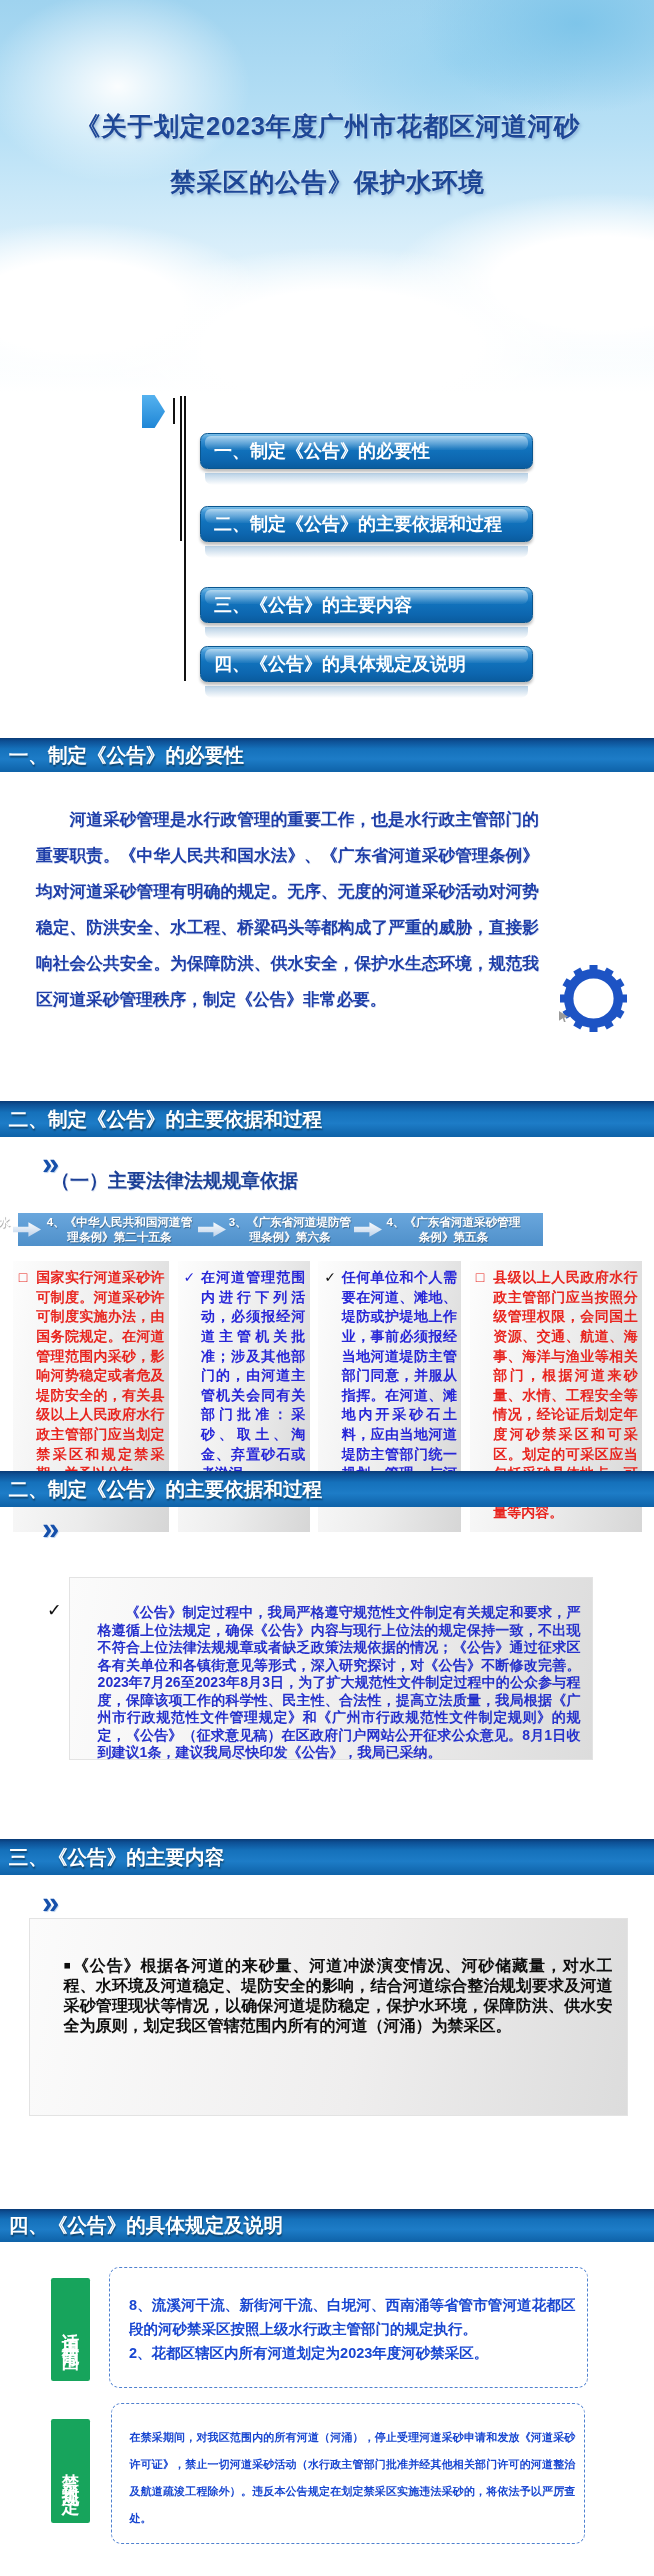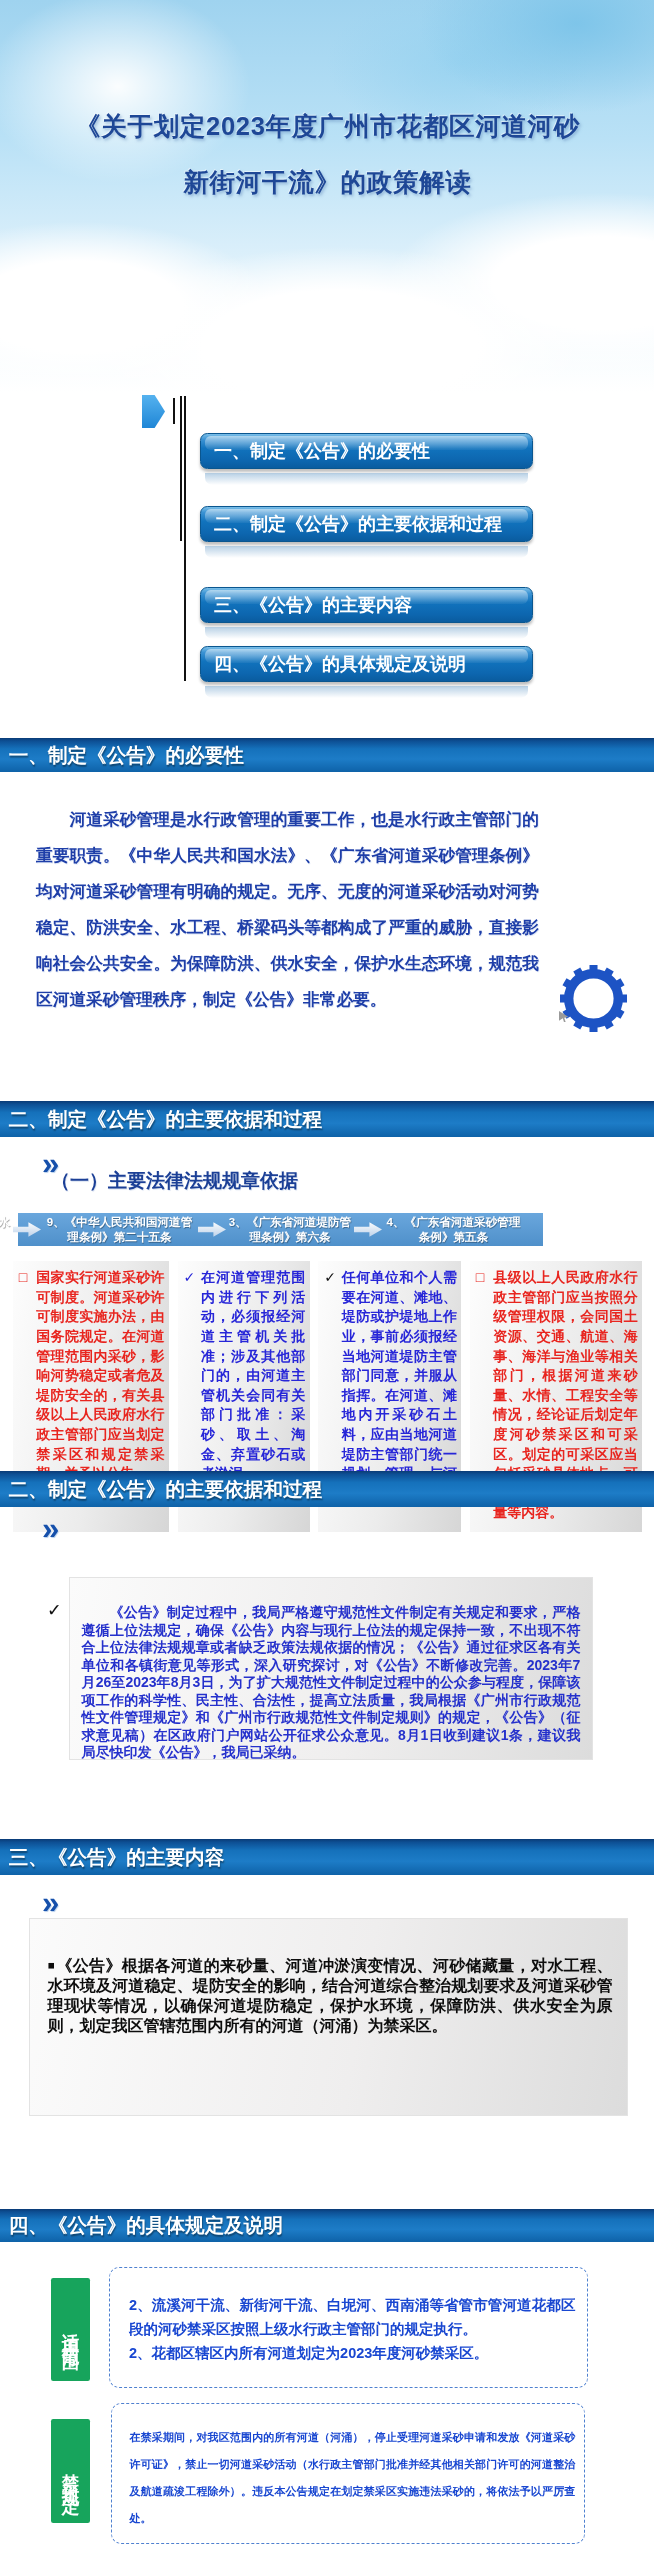--- a/index.html
+++ b/index.html
@@ -72,20 +72,21 @@
     text-shadow:0.7px 0.7px 0.7px rgba(180,205,235,.9);
   }
   .sub-title{
     position:absolute;font-size:19px;font-weight:800;color:#1b3f96;white-space:nowrap;
     text-shadow:0.7px 0.7px 0.7px rgba(190,205,230,.6);
   }
   .gray-box{
     position:absolute;
     background:linear-gradient(100deg,#fbfbfb 0%,#efeeee 55%,#dcdcdc 100%);
     border:0.7px solid #e3e3e3;
+    padding-left:16px;
   }
 
   
   .s1-body{
     position:absolute;left:36px;top:802px;width:503px;
     font-size:16.7px;font-weight:800;color:#1e3ea8;line-height:36px;
     text-align:justify;text-indent:2em;
     text-shadow:0.7px 0.7px 0 rgba(200,215,240,.55);
   }
   .gear{position:absolute;left:560px;top:965px;}
@@ -161,21 +162,21 @@
   .box1-inner{padding:25px 11.6px 0 19px;}
   .box2-inner{padding:20.4px 8.7px 0 17.5px;font-size:11px;line-height:27px;}
 </style>
 </head>
 <body>
 
 <div class="page">
 
   <div class="slide-title">
     <div class="main-title" style="top:109px">《关于划定2023年度广州市花都区河道河砂</div>
-    <div class="main-title" style="top:165px">新街河干流》的政策解读</div>
+    <div class="main-title" style="top:165px">禁采区的公告》保护水环境</div>
   </div>
 
   <div>
     <div class="toc-arrow"></div>
     <div class="vline" style="left:173px;top:398px;width:1.5px;height:26px;"></div>
     <div class="vline" style="left:180px;top:396px;width:1.5px;height:145px;"></div>
     <div class="vline" style="left:184px;top:396px;width:2.2px;height:285px;"></div>
 
     <div class="toc-btn" style="top:433px">一、制定《公告》的必要性</div>
     <div class="toc-btn" style="top:506px">二、制定《公告》的主要依据和过程</div>
@@ -209,21 +210,21 @@
   </div>
 
   <div>
     <div class="sec-header" style="top:1101px">二、制定《公告》的主要依据和过程</div>
     <div class="chevron" style="left:42px;top:1148px">»</div>
     <div class="sub-title" style="left:51px;top:1168px">（一）主要法律法规规章依据</div>
 
     <div class="steps-banner">
       <div class="step-item" style="flex:0 0 128px">1、《中华人民共和国水法》第三十九条</div>
       <div class="step-arrow"></div>
-      <div class="step-item" style="flex:0 0 157px">9、《中华人民共和国河道管理条例》第二十五条</div>
+      <div class="step-item" style="flex:0 0 157px">4、《中华人民共和国河道管理条例》第二十五条</div>
       <div class="step-arrow"></div>
       <div class="step-item" style="flex:0 0 128px">3、《广东省河道堤防管理条例》第六条</div>
       <div class="step-arrow"></div>
       <div class="step-item" style="flex:0 0 143px">4、《广东省河道采砂管理条例》第五条</div>
     </div>
 
     <div class="cols-wrap">
       <div class="law-col red-col">
         <span class="bullet">□</span>
         <span class="txt">国家实行河道采砂许可制度。河道采砂许可制度实施办法，由国务院规定。在河道管理范围内采砂，影响河势稳定或者危及堤防安全的，有关县级以上人民政府水行政主管部门应当划定禁采区和规定禁采期，并予以公告。</span>
@@ -260,21 +261,21 @@
       <div class="s3-text"><span class="sq">■</span><span>《公告》根据各河道的来砂量、河道冲淤演变情况、河砂储藏量，对水工程、水环境及河道稳定、堤防安全的影响，结合河道综合整治规划要求及河道采砂管理现状等情况，以确保河道堤防稳定，保护水环境，保障防洪、供水安全为原则，划定我区管辖范围内所有的河道（河涌）为禁采区。</span></div>
     </div>
   </div>
 
   <div>
     <div class="sec-header" style="top:2209px;height:33px;line-height:33px;">四、《公告》的具体规定及说明</div>
 
     <div class="green-label" style="top:2278px;height:103px;">适用范围</div>
     <div class="dash-box" style="left:109px;top:2267px;width:479px;height:121px;">
       <div class="dash-text box1-inner">
-        <div>2、流溪河干流、新街河干流、白坭河、西南涌等省管市管河道花都区段的河砂禁采区按照上级水行政主管部门的规定执行。</div>
+        <div>8、流溪河干流、新街河干流、白坭河、西南涌等省管市管河道花都区段的河砂禁采区按照上级水行政主管部门的规定执行。</div>
         <div>2、花都区辖区内所有河道划定为2023年度河砂禁采区。</div>
       </div>
     </div>
 
     <div class="green-label" style="top:2419px;height:104px;">禁采规定</div>
     <div class="dash-box" style="left:111px;top:2403px;width:474px;height:141px;">
       <div class="dash-text box2-inner">在禁采期间，对我区范围内的所有河道（河涌），停止受理河道采砂申请和发放《河道采砂许可证》，禁止一切河道采砂活动（水行政主管部门批准并经其他相关部门许可的河道整治及航道疏浚工程除外）。违反本公告规定在划定禁采区实施违法采砂的，将依法予以严厉查处。</div>
     </div>
   </div>
 

